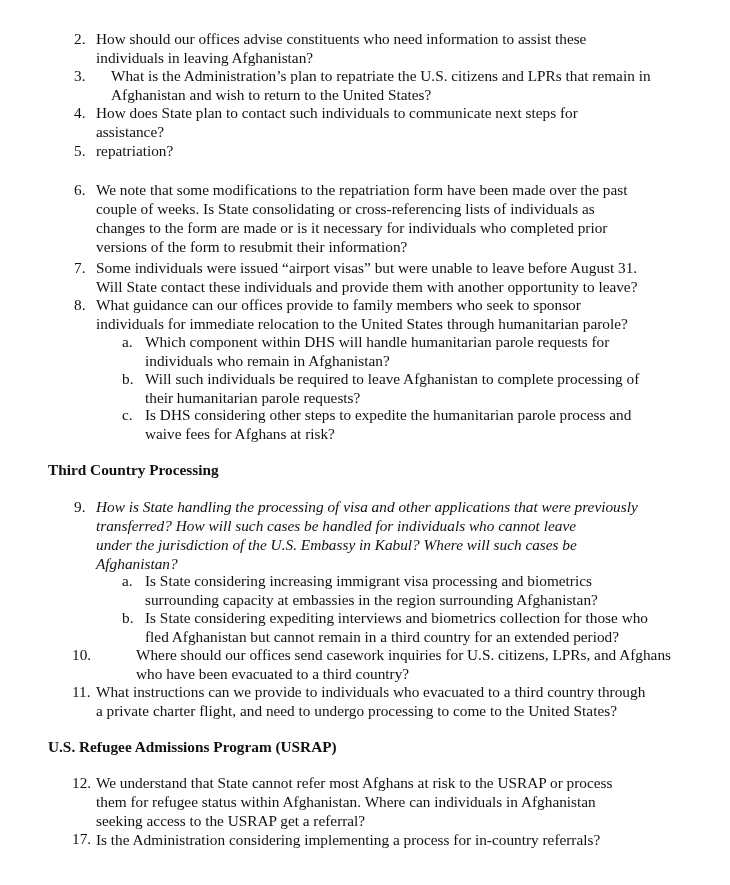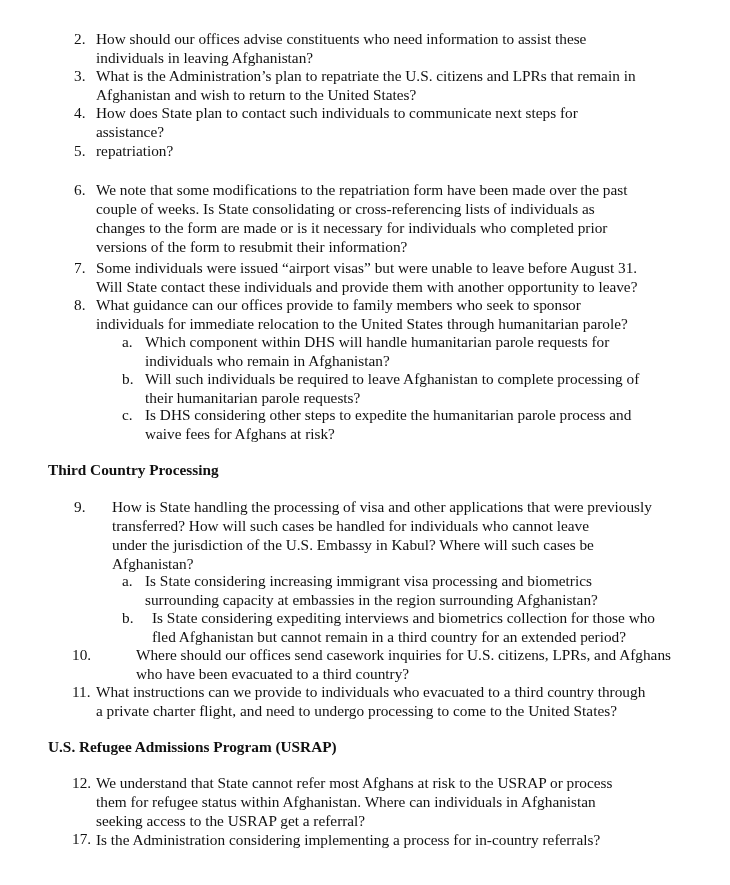--- a/index.html
+++ b/index.html
@@ -51,21 +51,21 @@
   <div class="item" style="top:29px;left:0;">
     <span class="num" style="left:74px;top:0;">2.</span>
     <div style="position:absolute;left:96px;top:0;">
       <span class="line">How should our offices advise constituents who need information to assist these</span>
       <span class="line">individuals in leaving Afghanistan?</span>
     </div>
   </div>
 
   <div class="item" style="top:66px;left:0;">
     <span class="num" style="left:74px;top:0;">3.</span>
-    <div style="position:absolute;left:96px;top:0;">
+    <div style="position:absolute;left:111px;top:0;">
       <span class="line">What is the Administration’s plan to repatriate the U.S. citizens and LPRs that remain in</span>
       <span class="line">Afghanistan and wish to return to the United States?</span>
     </div>
   </div>
 
   <div class="item" style="top:103px;left:0;">
     <span class="num" style="left:74px;top:0;">4.</span>
     <div style="position:absolute;left:96px;top:0;">
       <span class="line">How does State plan to contact such individuals to communicate next steps for</span>
       <span class="line">assistance?</span>
@@ -126,39 +126,39 @@
     <div style="position:absolute;left:145px;top:0;">
       <span class="line">Is DHS considering other steps to expedite the humanitarian parole process and</span>
       <span class="line">waive fees for Afghans at risk?</span>
     </div>
   </div>
 
   <div class="heading" style="top:460px;">Third Country Processing</div>
 
   <div class="item" style="top:497px;left:0;">
     <span class="num" style="left:74px;top:0;">9.</span>
-    <div style="position:absolute;left:112px;top:0;">
+    <div style="position:absolute;left:96px;top:0;font-style:italic;">
       <span class="line">How is State handling the processing of visa and other applications that were previously</span>
       <span class="line">transferred?  How will such cases be handled for individuals who cannot leave</span>
       <span class="line">under the jurisdiction of the U.S. Embassy in Kabul?  Where will such cases be</span>
       <span class="line">Afghanistan?</span>
     </div>
   </div>
 
   <div class="item" style="top:571px;left:0;">
     <span class="num" style="left:122px;top:0;">a.</span>
     <div style="position:absolute;left:145px;top:0;">
       <span class="line">Is State considering increasing immigrant visa processing and biometrics</span>
       <span class="line">surrounding capacity at embassies in the region surrounding Afghanistan?</span>
     </div>
   </div>
 
   <div class="item" style="top:608px;left:0;">
     <span class="num" style="left:122px;top:0;">b.</span>
-    <div style="position:absolute;left:145px;top:0;margin-left:7px;">
+    <div style="position:absolute;left:145px;top:0;">
       <span class="line">Is State considering expediting interviews and biometrics collection for those who</span>
       <span class="line">fled Afghanistan but cannot remain in a third country for an extended period?</span>
     </div>
   </div>
 
   <div class="item" style="top:645px;left:0;">
     <span class="num" style="left:72px;top:0;">10.</span>
     <div style="position:absolute;left:96px;top:0;margin-left:40px;">
       <span class="line">Where should our offices send casework inquiries for U.S. citizens, LPRs, and Afghans</span>
       <span class="line">who have been evacuated to a third country?</span>

